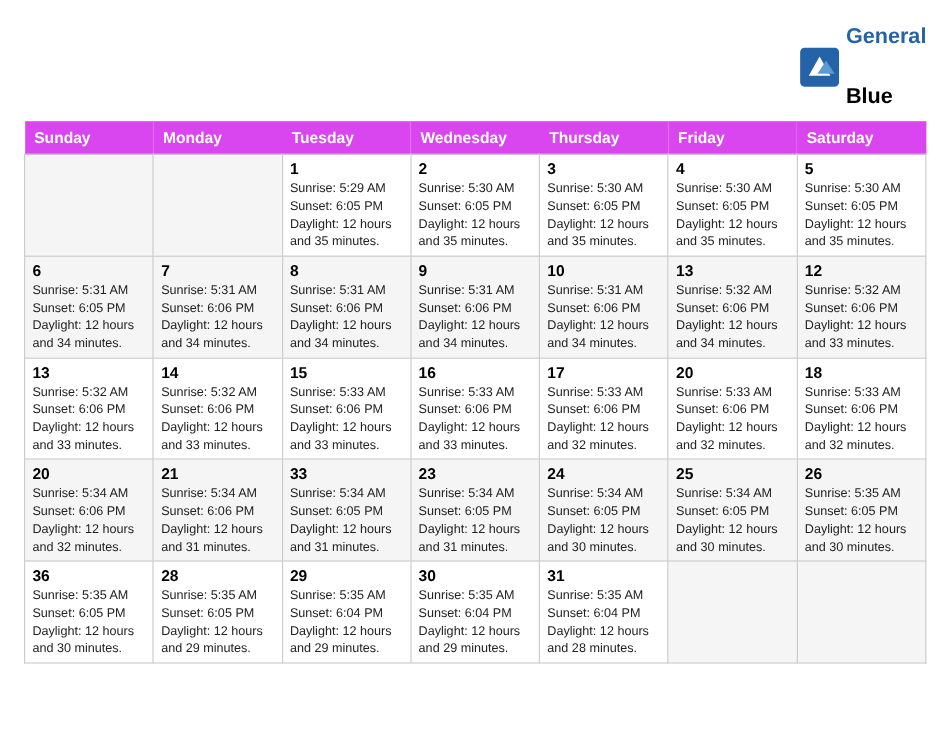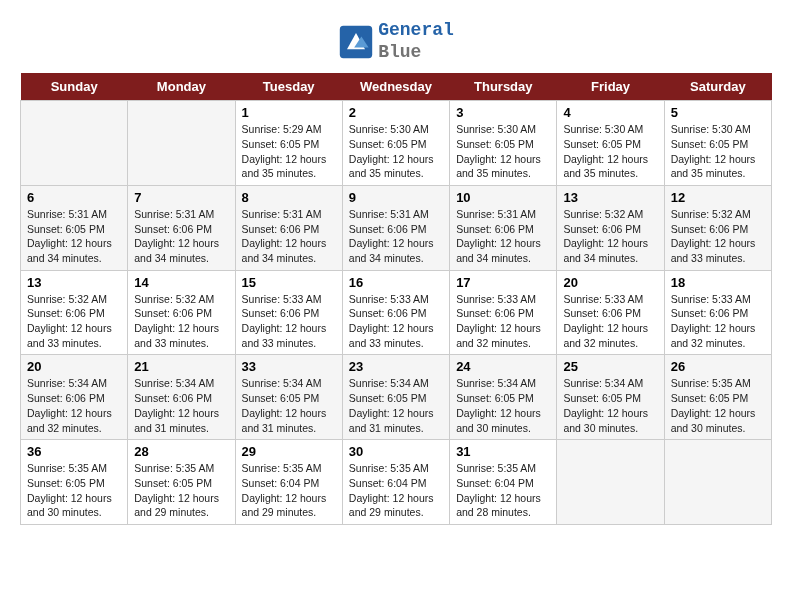--- a/index.html
+++ b/index.html
@@ -5,24 +5,23 @@
     * { box-sizing: border-box; margin: 0; padding: 0; }
     body {
       font-family: Arial, sans-serif;
       background: #fff;
       width: 792px;
       min-height: 612px;
       padding: 20px;
     }
     .header {
       display: flex;
-      justify-content: center;
+      justify-content: flex-end;
       align-items: flex-start;
       margin-bottom: 10px;
-      font-family: Liberation Mono, monospace;
     }
     .logo {
       display: flex;
       align-items: center;
       gap: 4px;
     }
     .logo-text {
       font-size: 18px;
       font-weight: bold;
       color: #1a1a2e;
@@ -46,23 +45,23 @@
     .subtitle {
       font-size: 14px;
       color: #333;
     }
     .calendar {
       width: 100%;
       border-collapse: collapse;
       font-size: 11px;
     }
     .calendar th {
-      background-color: #7f1d1d;
+      background-color: #d946ef;
       color: #fff;
-      text-align: center;
+      text-align: left;
       padding: 6px 8px;
       font-size: 13px;
       font-weight: bold;
     }
     .calendar td {
       border: 1px solid #ccc;
       vertical-align: top;
       padding: 4px 6px;
       width: calc(100% / 7);
       height: 80px;
@@ -97,21 +96,21 @@
 
 <div class="header">
   <div class="logo">
     <svg class="logo-icon" viewBox="0 0 40 40">
       <rect x="2" y="2" width="36" height="36" rx="4" fill="#2563a8"></rect>
       <polygon points="10,28 20,10 30,28" fill="white"></polygon>
       <polygon points="22,22 30,10 38,22" fill="#5b9bd5" transform="translate(-4,4)"></polygon>
     </svg>
     <div class="logo-text">
       <div><span>General</span></div>
-      <div style="color:#737373;">Blue</div>
+      <div style="color:#000000;margin-top:28px;">Blue</div>
     </div>
   </div>
   <div class="title-block">
     <div class="month-title"></div>
     <div class="subtitle"></div>
   </div>
 </div>
 
 <table class="calendar">
   <thead>

